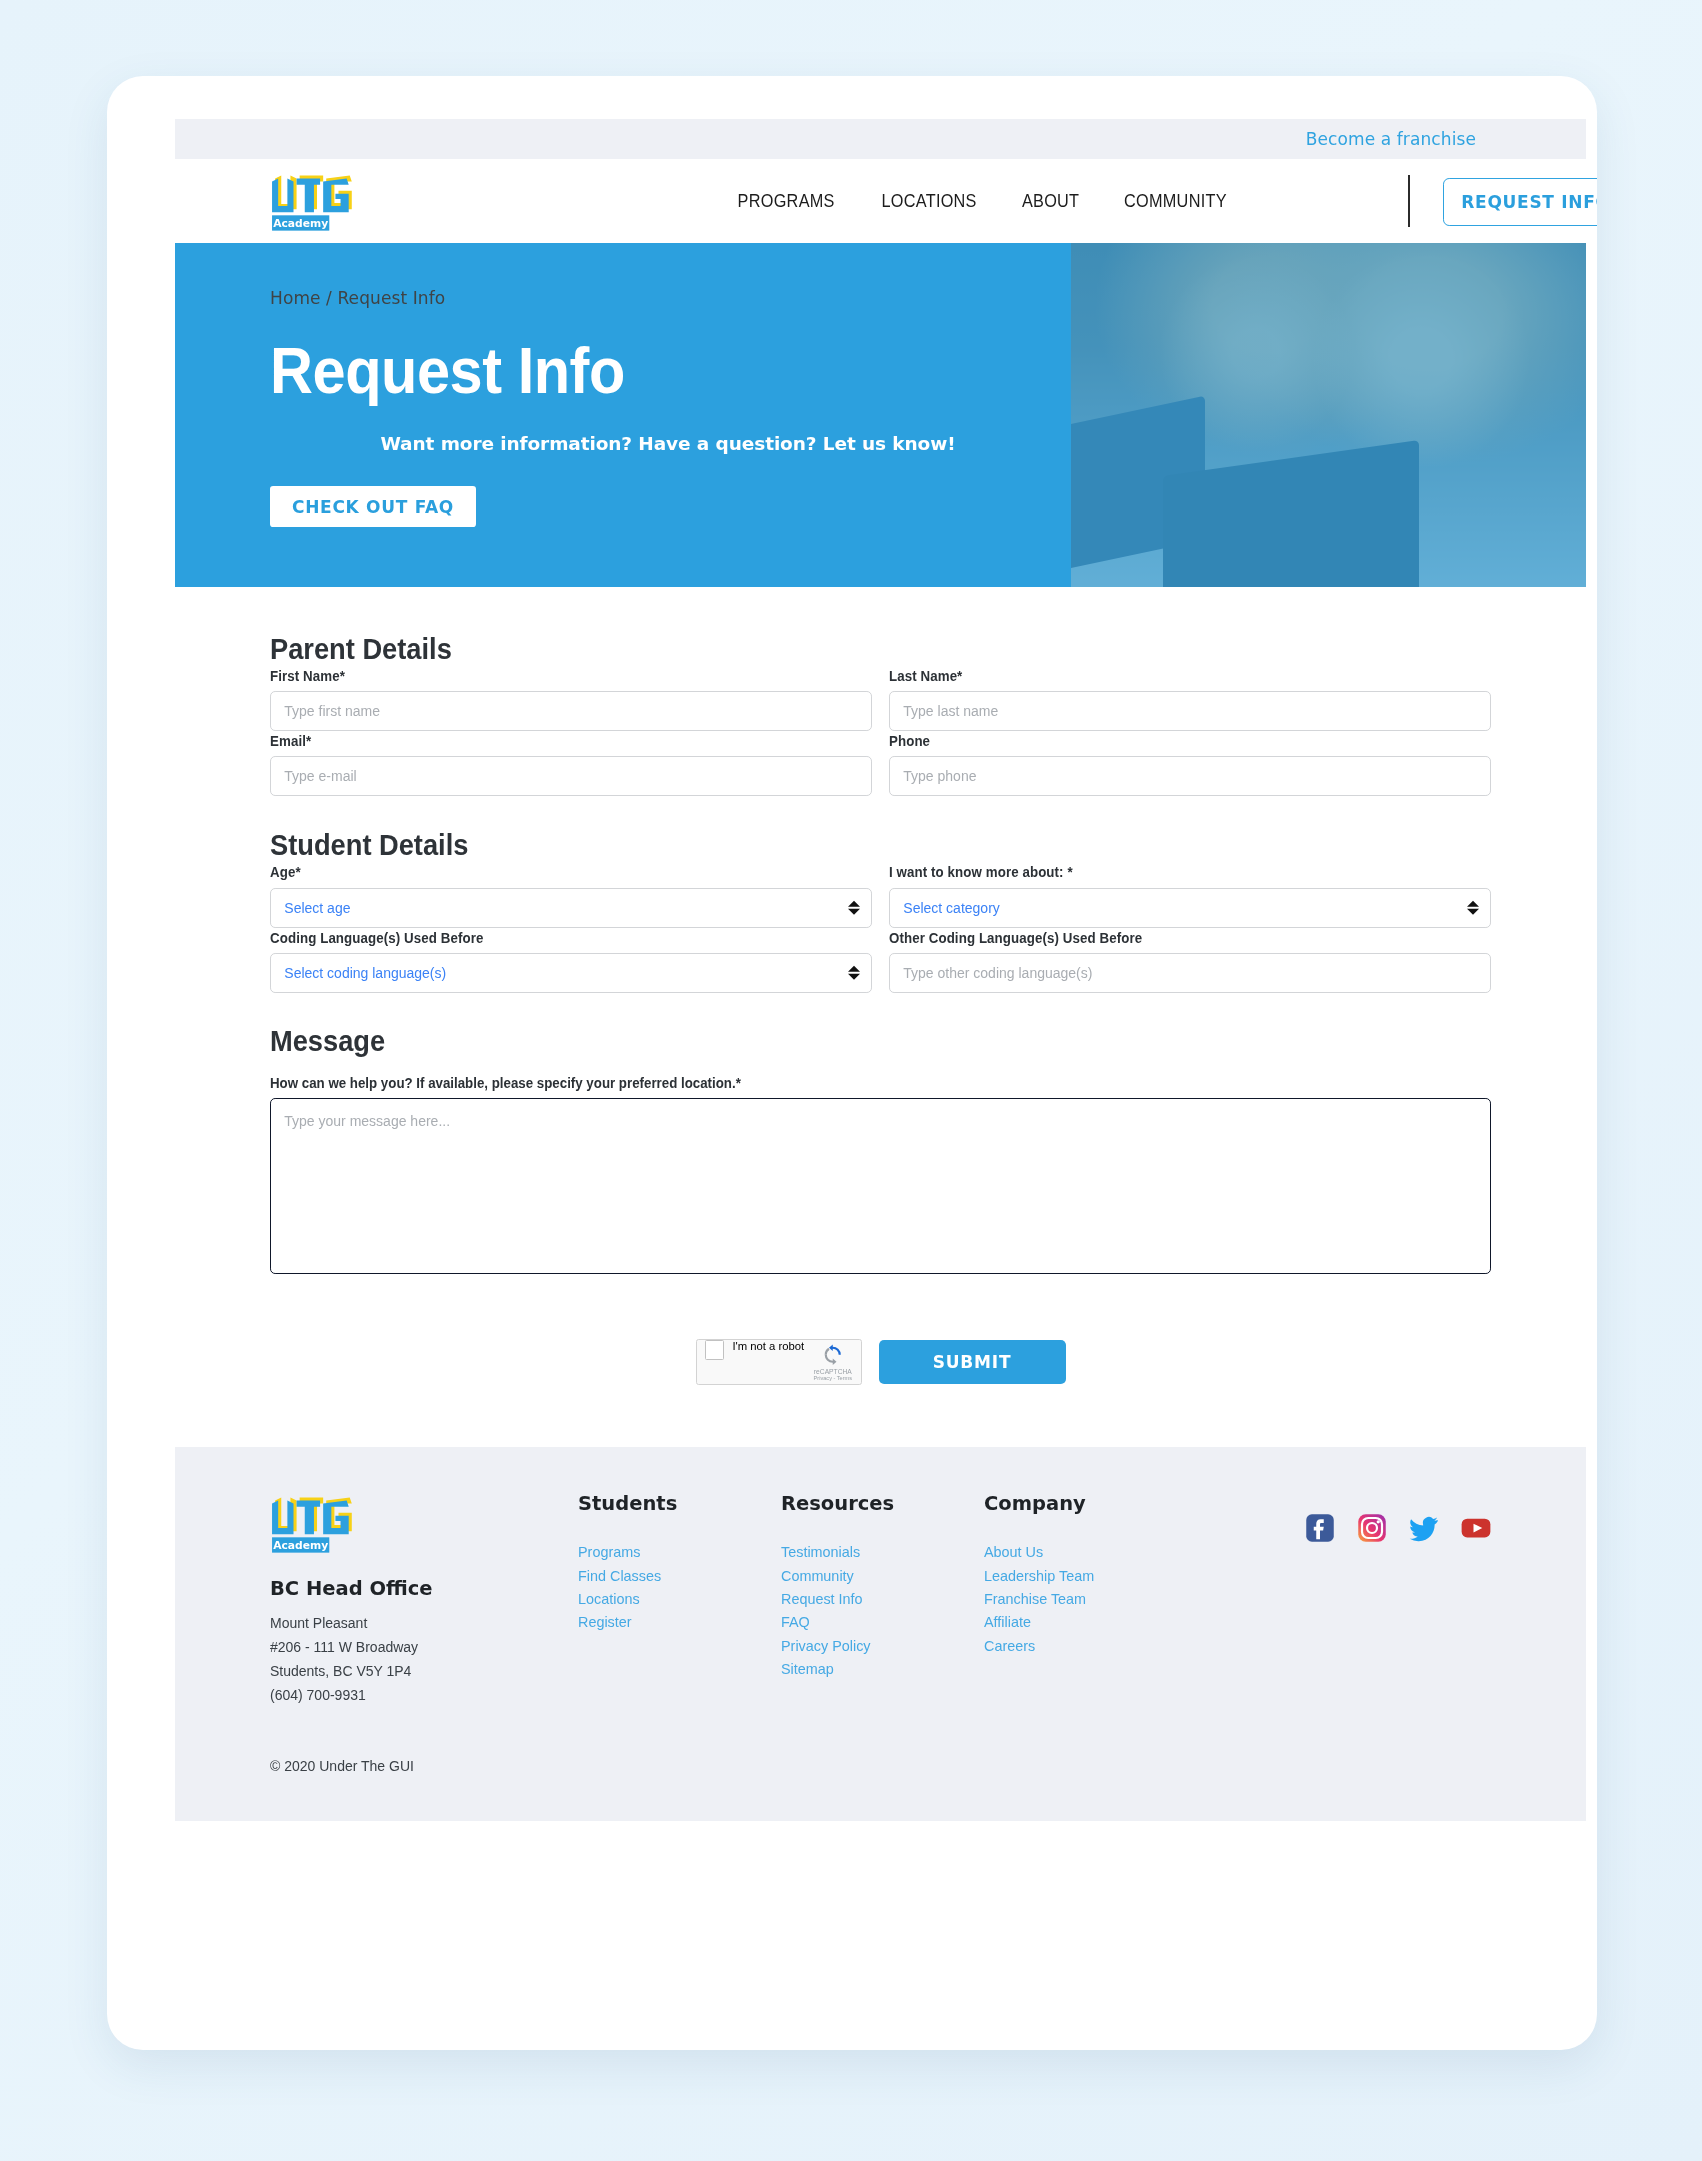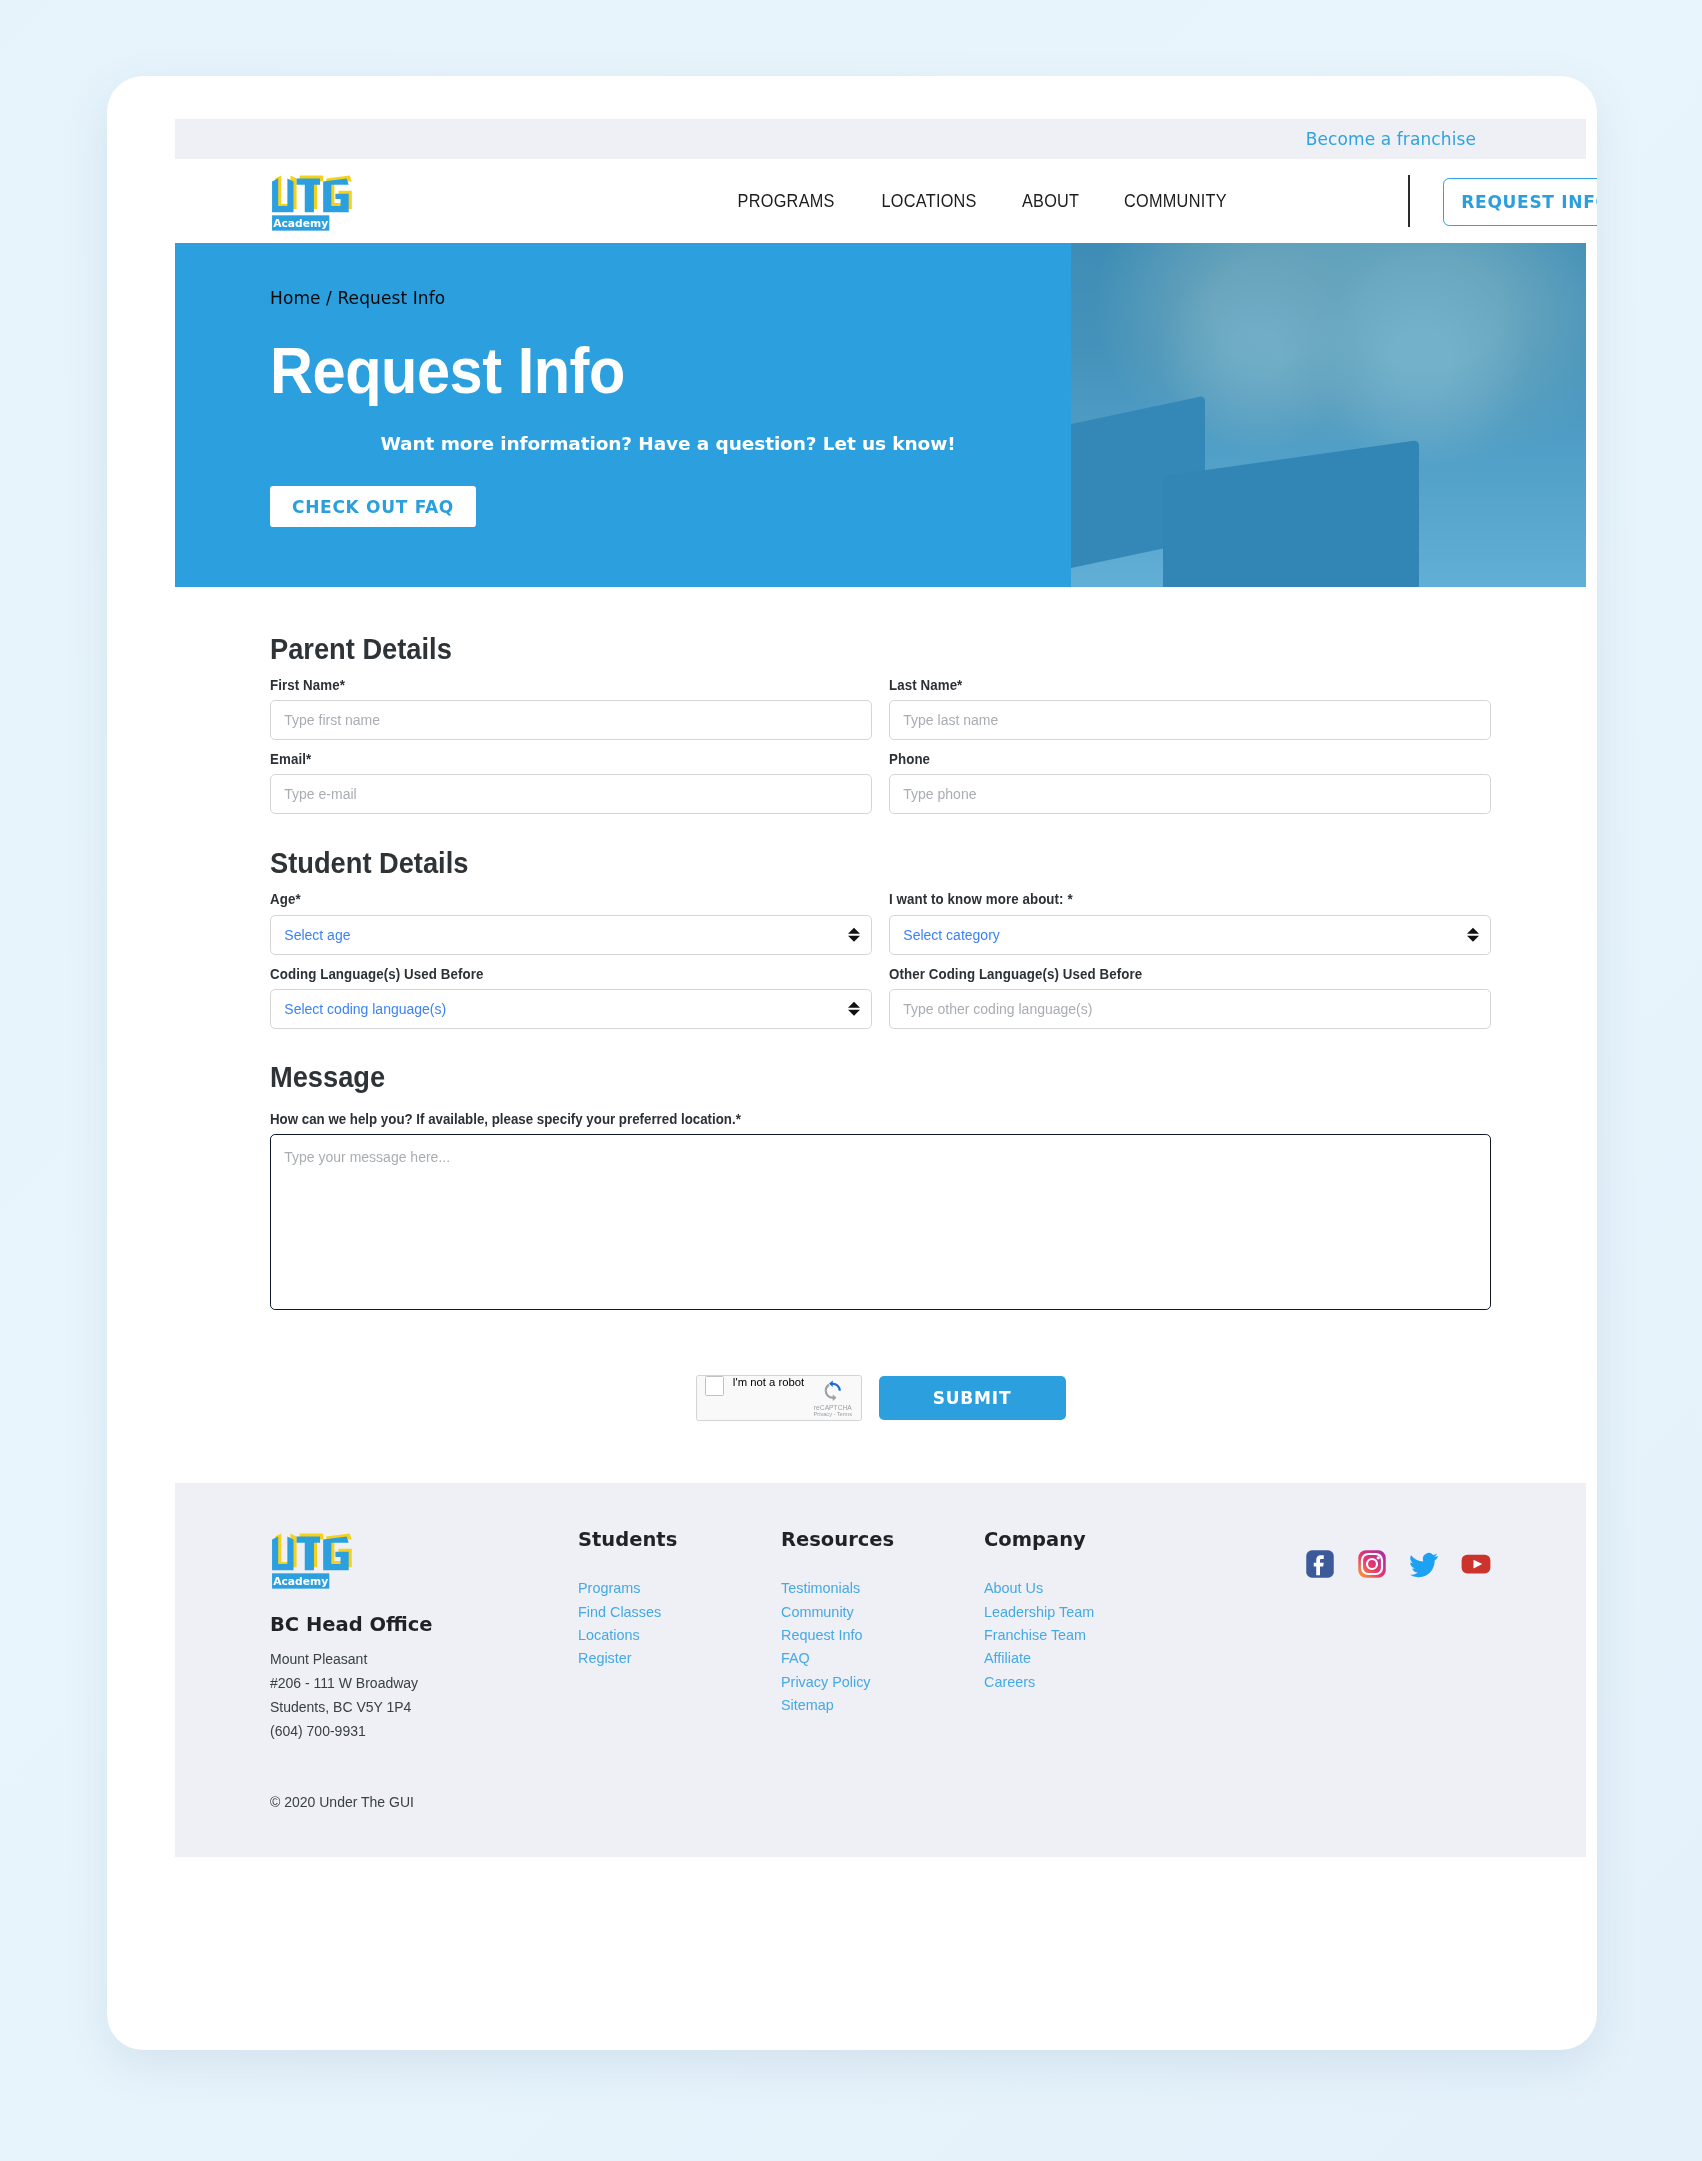--- a/index.html
+++ b/index.html
@@ -86,21 +86,21 @@
   }
 
   
   .hero {
     position: relative; height: 344px;
     background: #2ca0de;
     display: flex;
   }
   .hero-left { flex: 0 0 891px; padding: 45px 0 0 95px; position: relative; z-index: 2; }
   .breadcrumb {
-    color: #000000; font-size: 17px; opacity: .96;
+    color: #404040; font-size: 17px; opacity: .96;
     font-family: "DejaVu Sans", sans-serif; letter-spacing: 0.1px;
   }
   .breadcrumb span { cursor: pointer; }
   .hero-title {
     margin-top: 31px;
     color: #fff; font-size: 64px; line-height: 1.0;
     font-weight: 700; letter-spacing: -0.5px;
     font-family: "Liberation Sans Narrow","Liberation Sans", sans-serif;
     transform: scaleX(.93); transform-origin: left center;
   }
@@ -155,21 +155,21 @@
   .form-area { background: #fff; padding: 0 95px 0 95px; }
   .sect-title {
     font-size: 29px; font-weight: 700; color: #2e3338;
     font-family: "Liberation Sans Narrow","Liberation Sans", sans-serif;
     transform: scaleX(.94); transform-origin: left center;
   }
   .sect-parent { padding-top: 46px; }
   .sect-student { padding-top: 33px; }
   .sect-message { padding-top: 32px; }
 
-  .row { display: flex; gap: 17px; margin-top: 11px; align-items: flex-end; }
+  .row { display: flex; gap: 17px; margin-top: 2px; align-items: flex-end; }
   .col { flex: 1 1 0; min-width: 0; }
   .fld-label {
     font-size: 14px; font-weight: 700; color: #2c3136;
     font-family: "Liberation Sans Narrow","Liberation Sans", sans-serif;
     letter-spacing: 0.1px; margin-bottom: 7.2px;
     transform: scaleX(.95); transform-origin: left center; display:block;
   }
   .fld {
     width: 100%; height: 40px;
     border: 1px solid #d3d5d8; border-radius: 5.1px;

